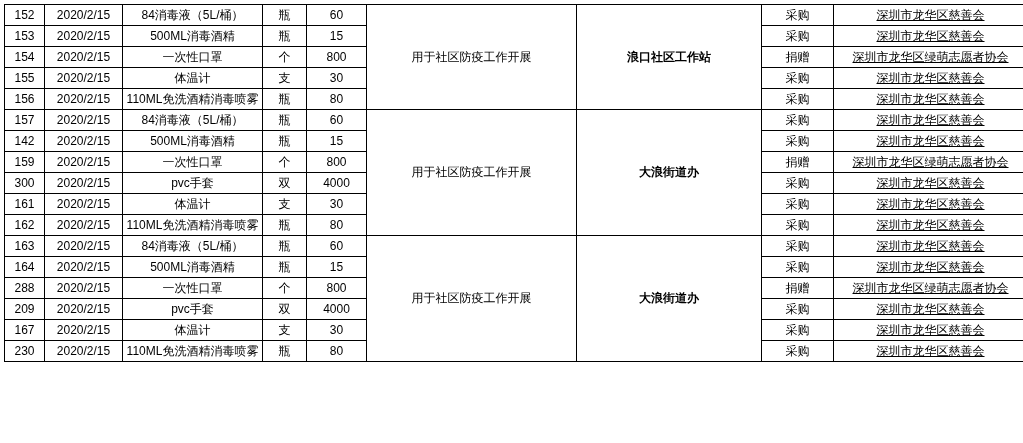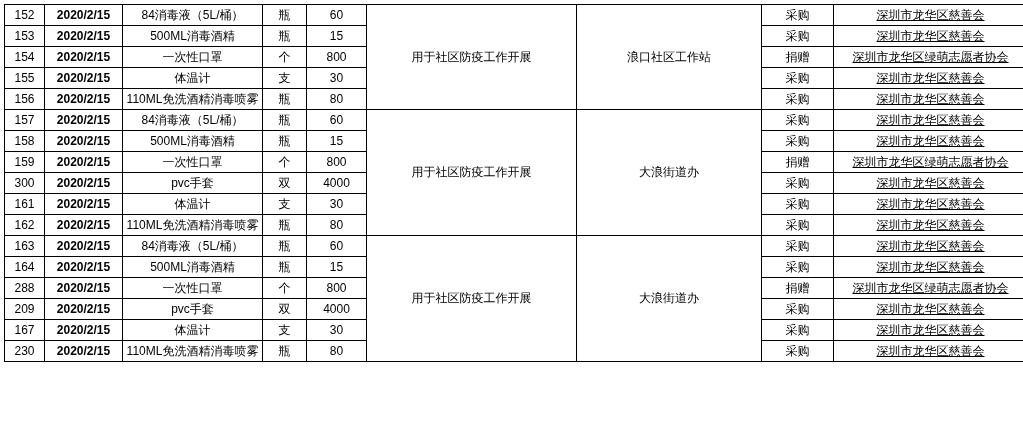--- a/index.html
+++ b/index.html
@@ -44,26 +44,26 @@
   col.c-date     { width: 78px; }
   col.c-item     { width: 140px; }
   col.c-unit     { width: 44px; }
   col.c-qty      { width: 60px; }
   col.c-purpose  { width: 210px; }
   col.c-dest     { width: 185px; }
   col.c-source   { width: 72px; }
   col.c-donor    { width: 194px; }
 
   td.idx      { font-size: 12px; }
-  td.date     { font-size: 12px; font-weight: bold; }
+  td.date     { font-size: 12px; }
   td.item     { font-size: 12px; }
   td.unit     { font-size: 12px; }
   td.qty      { font-size: 12px; }
   td.purpose  { font-size: 12px; }
-  td.dest     { font-size: 12px; }
+  td.dest     { font-size: 12px; font-weight: bold; }
   td.source   { font-size: 12px; }
   td.donor    { font-size: 12px; text-decoration: underline; }
 
   td.tall { height: 40px; }
 </style>
 </head>
 <body>
 
 <div class="sheet">
   <table class="grid">
@@ -131,21 +131,21 @@
           <td class="date">2020/2/15</td>
           <td class="item">84消毒液（5L/桶）</td>
           <td class="unit">瓶</td>
           <td class="qty">60</td>
           <td class="purpose" rowspan="6">用于社区防疫工作开展</td>
           <td class="dest" rowspan="6">大浪街道办</td>
           <td class="source">采购</td>
           <td class="donor">深圳市龙华区慈善会</td>
         </tr>
         <tr>
-          <td class="idx">158</td>
+          <td class="idx">142</td>
           <td class="date">2020/2/15</td>
           <td class="item">500ML消毒酒精</td>
           <td class="unit">瓶</td>
           <td class="qty">15</td>
           <td class="source">采购</td>
           <td class="donor">深圳市龙华区慈善会</td>
         </tr>
         <tr>
           <td class="idx">159</td>
           <td class="date">2020/2/15</td>

